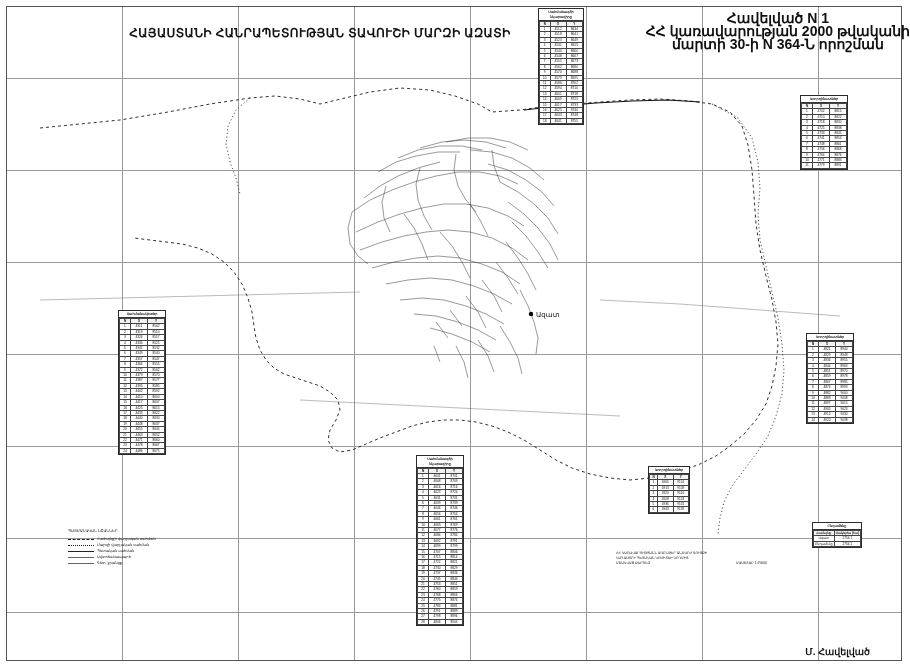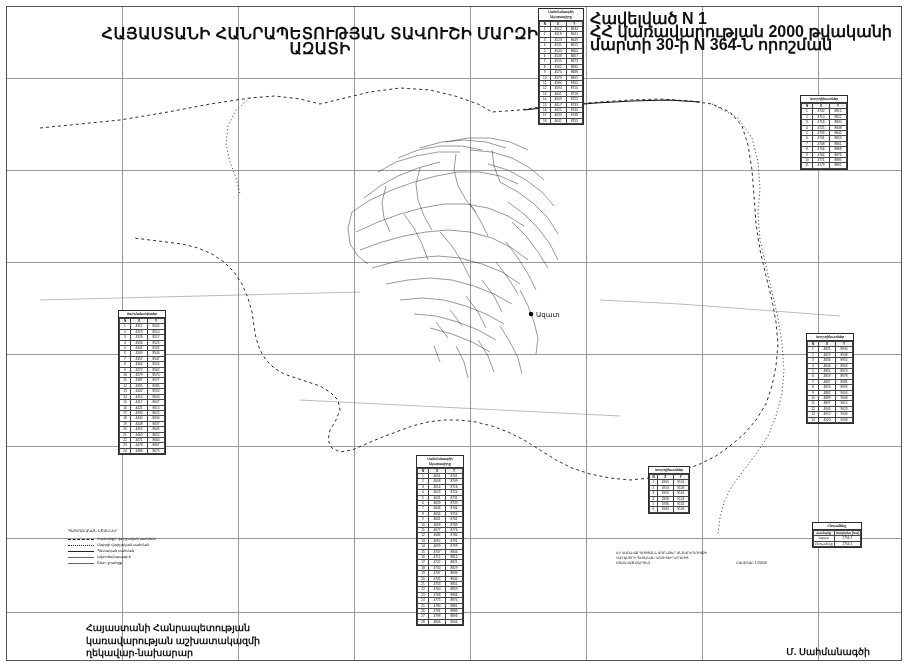--- a/index.html
+++ b/index.html
@@ -27,32 +27,32 @@
     box-sizing: border-box;
   }
 
   
   .title-main {
     position: absolute;
     left: 70px;
     top: 26px;
     width: 500px;
     text-align: center;
-    font-size: 16px;
+    font-size: 12px;
     font-weight: bold;
     letter-spacing: 0.4px;
     color: #111;
     line-height: 15px;
   }
   .title-right {
     position: absolute;
-    right: 18px;
+    right: 0;
     top: 12px;
-    text-align: left;
-    font-size: 16px;
+    text-align: center;
+    font-size: 14px;
     font-weight: bold;
     color: #111;
     line-height: 13px;
   }
   .footer-left {
     position: absolute;
     left: 86px;
     top: 622px;
     font-size: 9.5px;
     font-weight: bold;
@@ -301,27 +301,22 @@
   <div class="title-main">
     <div>ՀԱՅԱՍՏԱՆԻ ՀԱՆՐԱՊԵՏՈՒԹՅԱՆ ՏԱՎՈՒՇԻ ՄԱՐԶԻ ԱԶԱՏԻ</div>
   </div>
 
   <div class="title-right">
     <div>Հավելված N 1</div>
     <div>ՀՀ կառավարության 2000 թվականի</div>
     <div>մարտի 30-ի N 364-Ն որոշման</div>
   </div>
 
-  <div class="footer-left">
-    <div>Հայաստանի Հանրապետության</div>
-    <div>կառավարության աշխատակազմի</div>
-    <div>ղեկավար-նախարար</div>
-  </div>
-
-  <div class="footer-right">Մ. Սահմանագծի</div>
+
+  <div class="footer-right">Մ. Հավելված</div>
 
   <div class="legend">
     <div class="lg-title">ՊԱՅՄԱՆԱԿԱՆ ՆՇԱՆՆԵՐ</div>
     <div class="lg-row">
       <span class="lg-sym">
           <span class="sym-dash"></span>
         </span>
       <span>Համայնքի վարչական սահման</span>
     </div>
     <div class="lg-row">

